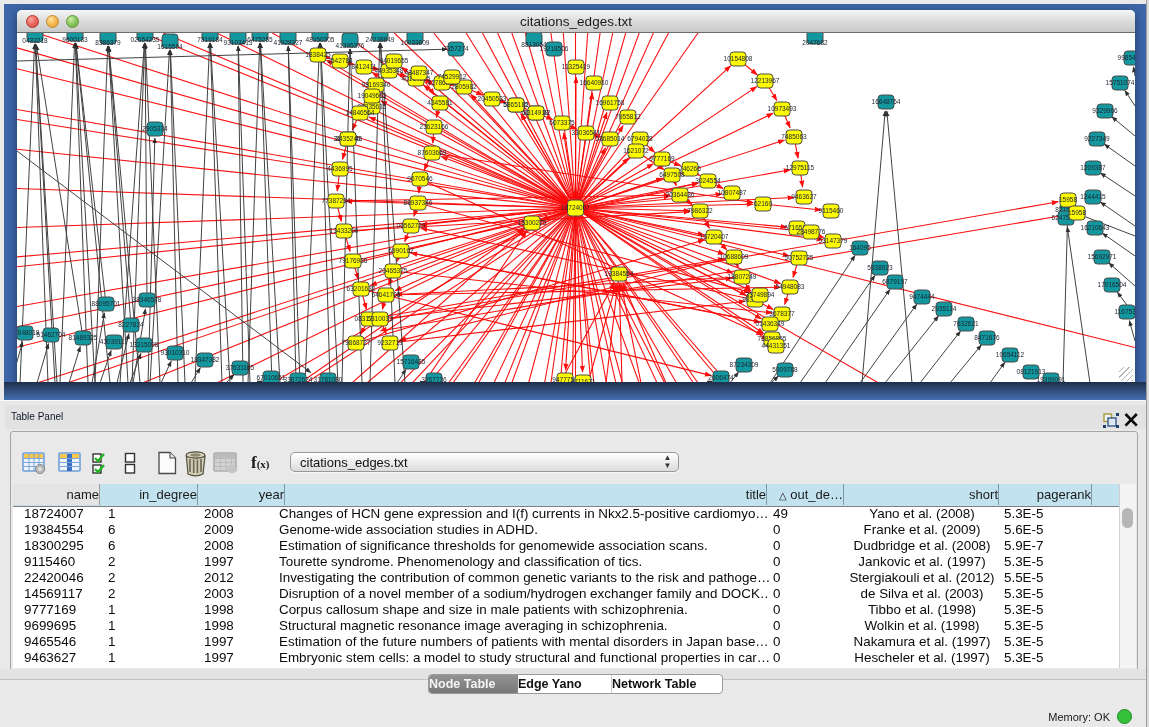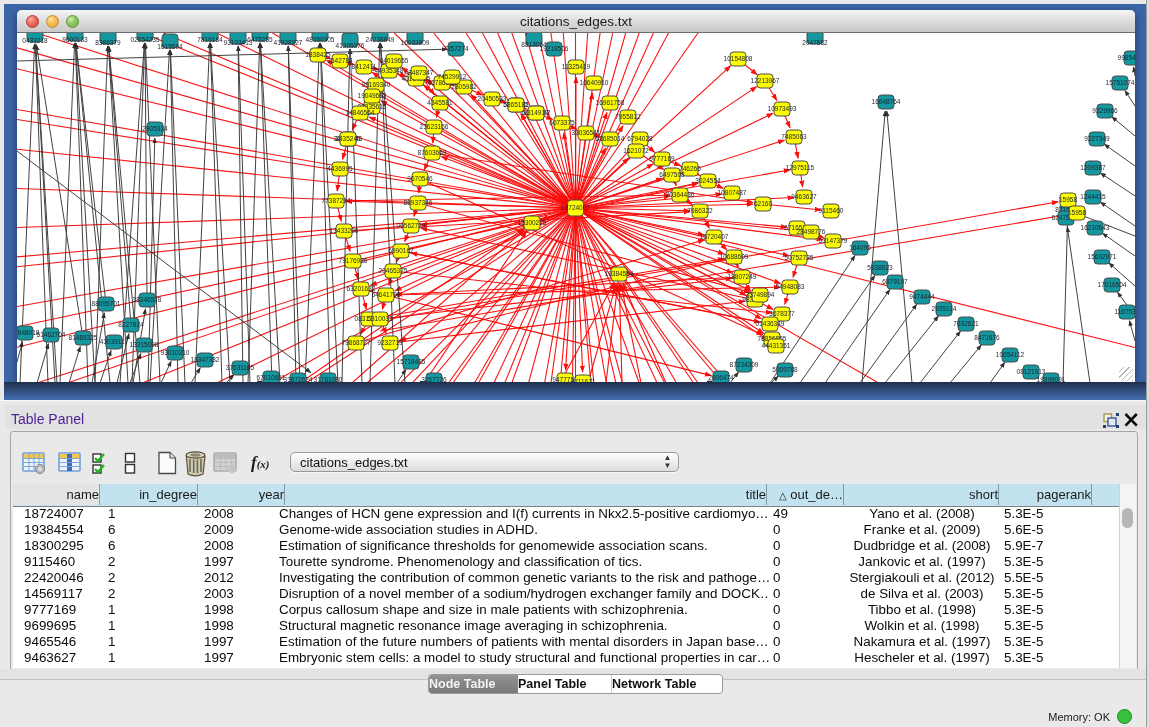--- a/index.html
+++ b/index.html
@@ -20,21 +20,21 @@
 #tly{left:29px;background:radial-gradient(circle at 35% 30%,#fce3a8,#f6ba52 45%,#dd9b33);border:0.5px solid #c08b28}
 #tlg{left:49px;background:radial-gradient(circle at 35% 30%,#cdeca8,#8cc963 45%,#69a83a);border:0.5px solid #5d9630}
 #canvas{position:absolute;left:0;top:23px;width:1118px;height:350px;background:#fff;overflow:hidden}
 #grip{position:absolute;right:2px;bottom:2px;width:14px;height:14px;
  background:repeating-linear-gradient(135deg,transparent 0 3px,#b5b5b5 3px 4px)}
 
 #band{position:absolute;left:4px;top:382px;width:1142px;height:18px;background:linear-gradient(#1e2d4a,#263a5c 15%,#3a5c94 72%,#4470b2)}
 
 #panel{position:absolute;left:0;top:400px;width:1146px;height:327px;background:#e9e9e9;border-top:1px solid #fbfbfb}
 #ptband{position:absolute;left:5px;top:4px;width:1141px;height:24px;background:#e2e2e2}
-#ptitle{position:absolute;left:11px;top:10px;font-size:14px;color:#4c1d95}
+#ptitle{position:absolute;left:11px;top:10px;font-size:10px;color:#0f172a}
 #fico{position:absolute;left:1103px;top:12px}
 #xico{position:absolute;left:1124px;top:12px}
 #content{position:absolute;left:10px;top:30px;width:1126px;height:239px;border:1px solid #a6a6a6;border-radius:3px;background:#e9e9e9}
 .tbi{position:absolute;top:18px}
 #dropdown{position:absolute;left:279px;top:20px;width:387px;height:18px;border:1px solid #989898;border-radius:5px;
  background:linear-gradient(#fff,#efefef 45%,#dcdcdc);box-shadow:0 1px 1px rgba(255,255,255,.7)}
 #dropdown .txt{position:absolute;left:9px;top:0;font-size:13px;color:#111;line-height:19px}
 #dropdown .arr{position:absolute;right:5px;top:1px;width:11px;height:18px;font-size:8px;color:#333;text-align:center;line-height:8px}
 
 #table{position:absolute;left:2px;top:52px;width:1106px;height:184px;background:#fff}
@@ -734,21 +734,21 @@
  <ellipse cx="12.5" cy="5" rx="5.2" ry="1.7" fill="#8f8b73"></ellipse>
  <path d="M3.4 6.5 L5 24 q7.5 3.6 15 0 L22 6.5 q-9 3.4 -18.6 0 z" fill="#cfcbb4" stroke="#55513d" stroke-width="1.2"></path>
  <path d="M7 9 v13 M10.7 9.6 v13.4 M14.4 9.6 v13.4 M18 9 v13" stroke="#6b6753" stroke-width="1.6"></path>
 </svg>
 <svg class="tbi" style="left:201px" width="27" height="26" viewBox="0 0 27 26">
  <rect x="2" y="3" width="22" height="18" rx="1" fill="#d2d2d2" stroke="#adadad" stroke-width="1.6"></rect>
  <rect x="3" y="4" width="20" height="4" fill="#bdbdbd"></rect>
  <path d="M3 8.5 h20 M3 12.5 h20 M3 16.5 h20 M8.5 4 v17 M14 4 v17 M19.5 4 v17" stroke="#bbb" stroke-width="1"></path>
  <circle cx="20" cy="19" r="4.4" fill="#c4c4c4"></circle>
 </svg>
-<div class="tbi" style="left:240px;width:22px;height:26px;font-family:'Liberation Serif',serif;font-style:italic;font-weight:bold;font-size:17px;color:#1a1a1a;line-height:26px">f<span style="font-size:11px">(x)</span></div>
+<div class="tbi" style="left:240px;width:22px;height:26px;font-family:'Liberation Serif',serif;font-weight:bold;font-size:17px;color:#1a1a1a;line-height:26px">f<span style="font-size:11px">(x)</span></div>
 
     <div id="dropdown">
           <div class="txt">citations_edges.txt</div>
       <div class="arr">▲<br>▼</div>
         </div>
     <div id="table">
       <div id="thead">
         <div class="th" style="left:0;width:87px;background:#e4e4e4;border-right:1px solid #9a9a9a">name</div>
         <div class="th" style="left:88px;width:97px">in_degree</div>
         <div class="th" style="left:186px;width:86px">year</div>
@@ -851,20 +851,20 @@
       </div>
       <div id="vscroll">
             <div id="thumb"></div>
           </div>
     </div>
   </div>
   <div id="tabstrip-top"></div>
   <div id="tabline"></div>
   <div id="tabs">
         <div id="seg1">Node Table</div>
-        <div id="seg2">Panel Table</div>
+        <div id="seg2">Edge Yano</div>
         <div id="seg3">Network Table</div>
       </div>
   <div id="mem">Memory: OK</div>
   <div id="memdot"></div>
  </div>
  <div id="rightstrip"></div>
 </div>
 
 </body></html>

